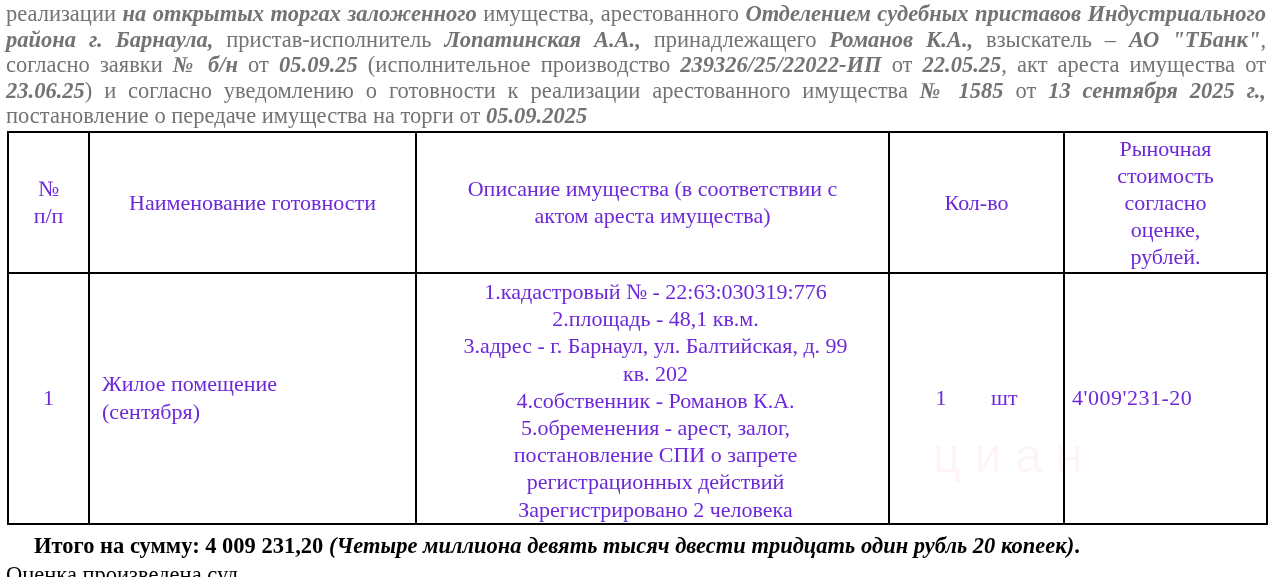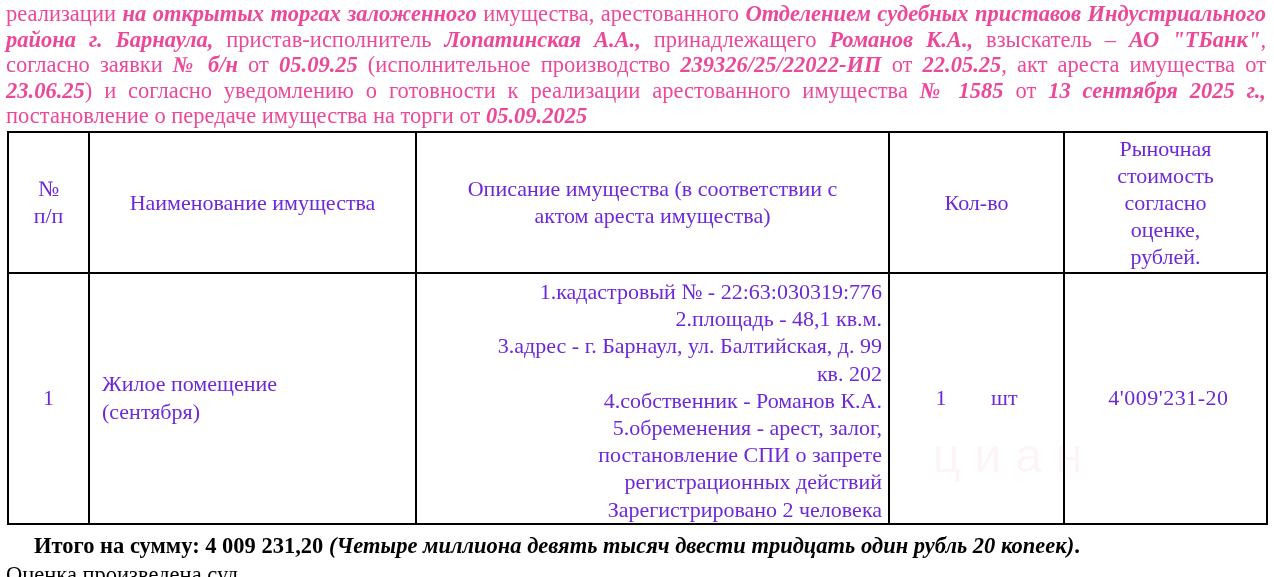--- a/index.html
+++ b/index.html
@@ -16,21 +16,21 @@
     font-family: "Liberation Serif", serif;
     overflow: hidden;
     box-sizing: border-box;
     padding: 1px 8px 0 6px;
   }
   .intro {
     margin: 0;
     font-size: 22.5px;
     line-height: 25.6px;
     text-align: justify;
-    color: #ec4899;
+    color: #737373;
   }
   .intro .bi {
     font-weight: bold;
     font-style: italic;
   }
   table.doc-table {
     border-collapse: collapse;
     table-layout: fixed;
     width: 1259px;
     margin-left: 1px;
@@ -66,33 +66,33 @@
     text-align: center;
   }
   td.cell-name {
     text-align: left;
     padding-left: 12px;
     white-space: pre-line;
     line-height: 28px;
   }
   td.cell-desc {
     vertical-align: top;
-    text-align: right;
+    text-align: center;
     padding: 4px 6px 0 12px;
     line-height: 27.2px;
     white-space: pre-line;
   }
   .qty {
     display: flex;
     justify-content: space-evenly;
     align-items: center;
     width: 100%;
   }
   td.cell-price {
-    text-align: center;
+    text-align: left;
     letter-spacing: 0.5px;
     padding-left: 7px;
   }
   .total-line {
     margin: 7px 0 0 0;
     font-size: 22.5px;
     line-height: 27px;
     text-indent: 28px;
     font-weight: bold;
   }
@@ -129,21 +129,21 @@
       <col class="c1">
         <col class="c2">
         <col class="c3">
         <col class="c4">
         <col class="c5">
     </colgroup>
     <thead>
       <tr>
         <th class="h1">№
 п/п</th>
-        <th class="h2">Наименование имущества</th>
+        <th class="h2">Наименование готовности</th>
         <th class="h3">Описание имущества (в соответствии с
 актом ареста имущества)</th>
         <th class="h4">Кол-во</th>
         <th class="h5">Рыночная
 стоимость
 согласно
 оценке,
 рублей.</th>
       </tr>
     </thead>

